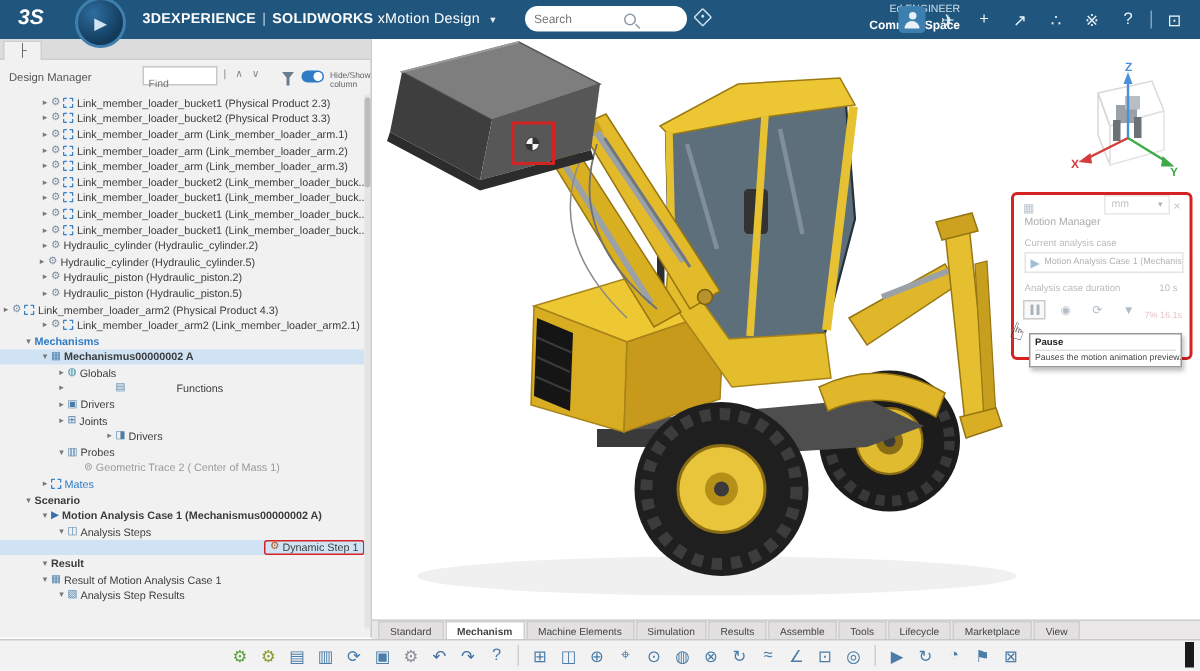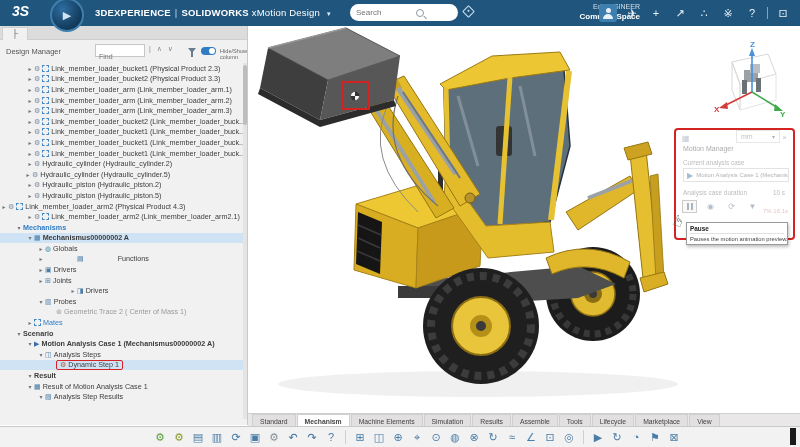--- a/index.html
+++ b/index.html
@@ -317,21 +317,21 @@
         <div class="trow bold" style="padding-left: 26px;">
           <span class="arrow">▾</span>
           <span class="tic ic-case" style="color: rgb(58, 111, 174);">▶</span>
           <span class="tlabel">Motion Analysis Case 1 (Mechanismus00000002 A)</span>
         </div>
         <div class="trow " style="padding-left: 37px;">
           <span class="arrow">▾</span>
           <span class="tic ic-steps" style="color: rgb(74, 125, 168);">◫</span>
           <span class="tlabel">Analysis Steps</span>
         </div>
-        <div class="trow sel " style="padding-left: 48px;">
+        <div class="trow sel " style="padding-left: 48px; justify-content: flex-end;">
           <span class="arrow"></span>
           <span class="redboxwrap">
             <span class="tic ic-dyn" style="color: rgb(176, 90, 42);">⚙</span>
             <span class="tlabel">Dynamic Step 1</span>
           </span>
         </div>
         <div class="trow bold" style="padding-left: 26px;">
           <span class="arrow">▾</span>
           <span class="tlabel">Result</span>
         </div>

